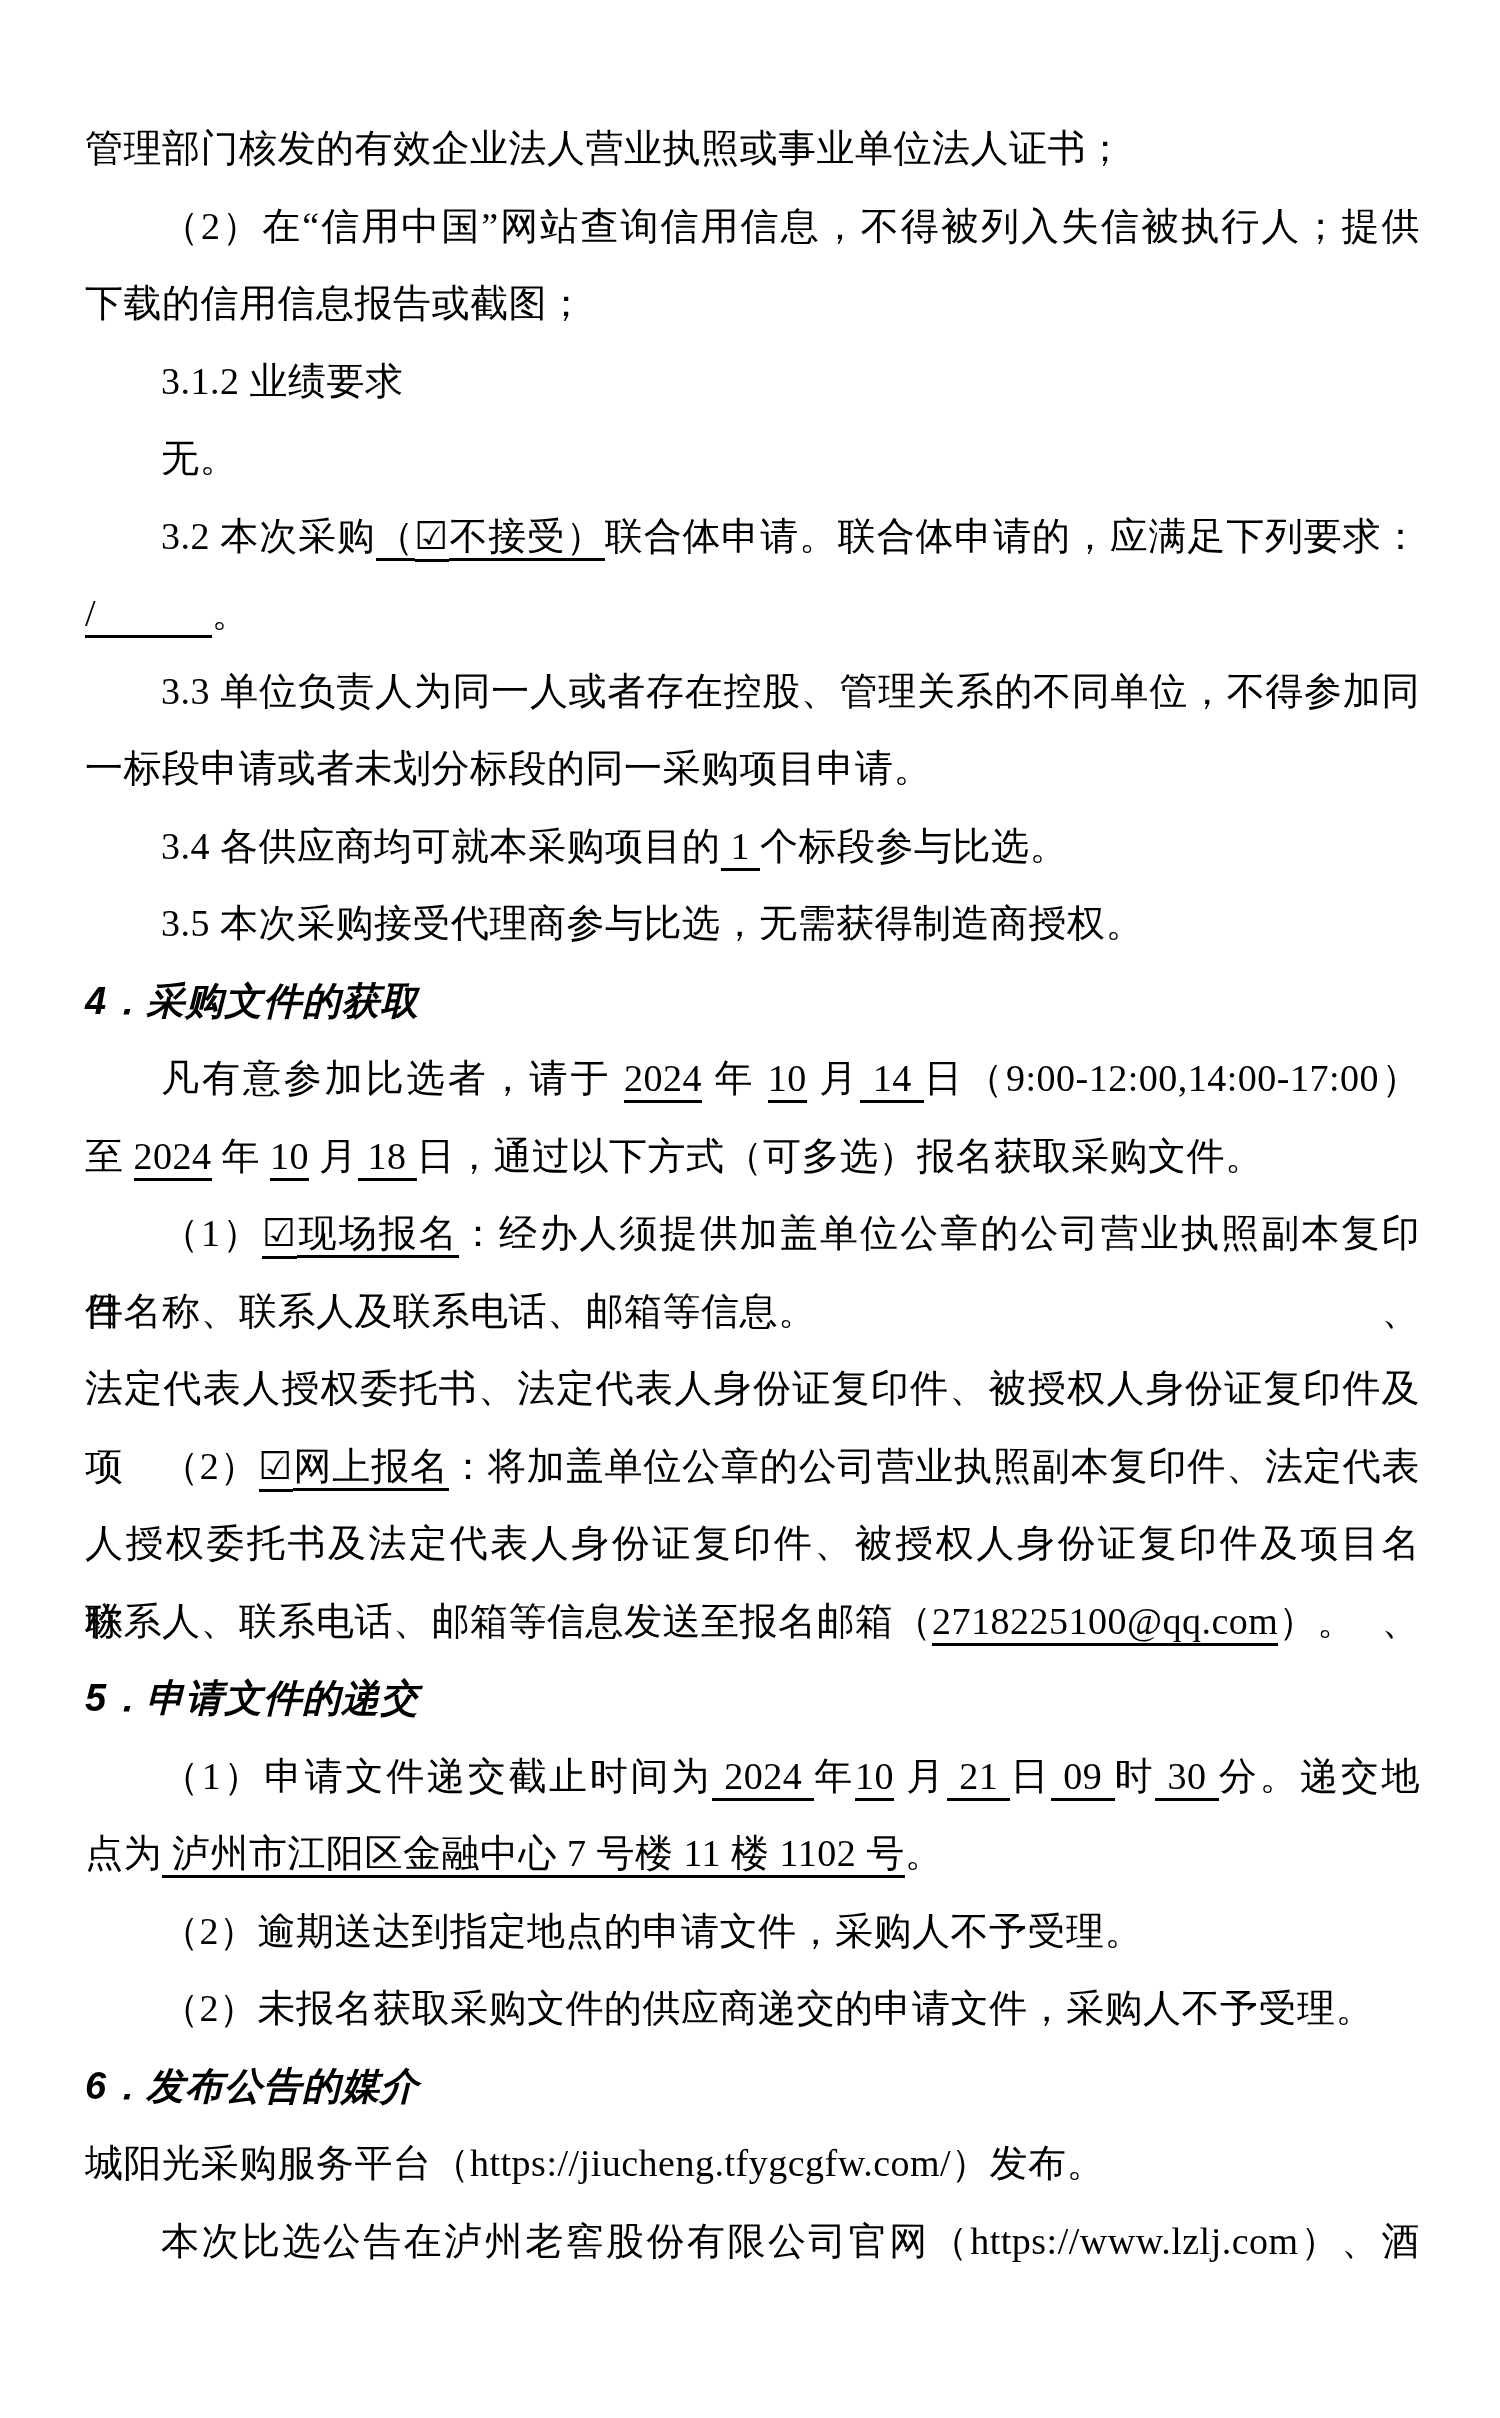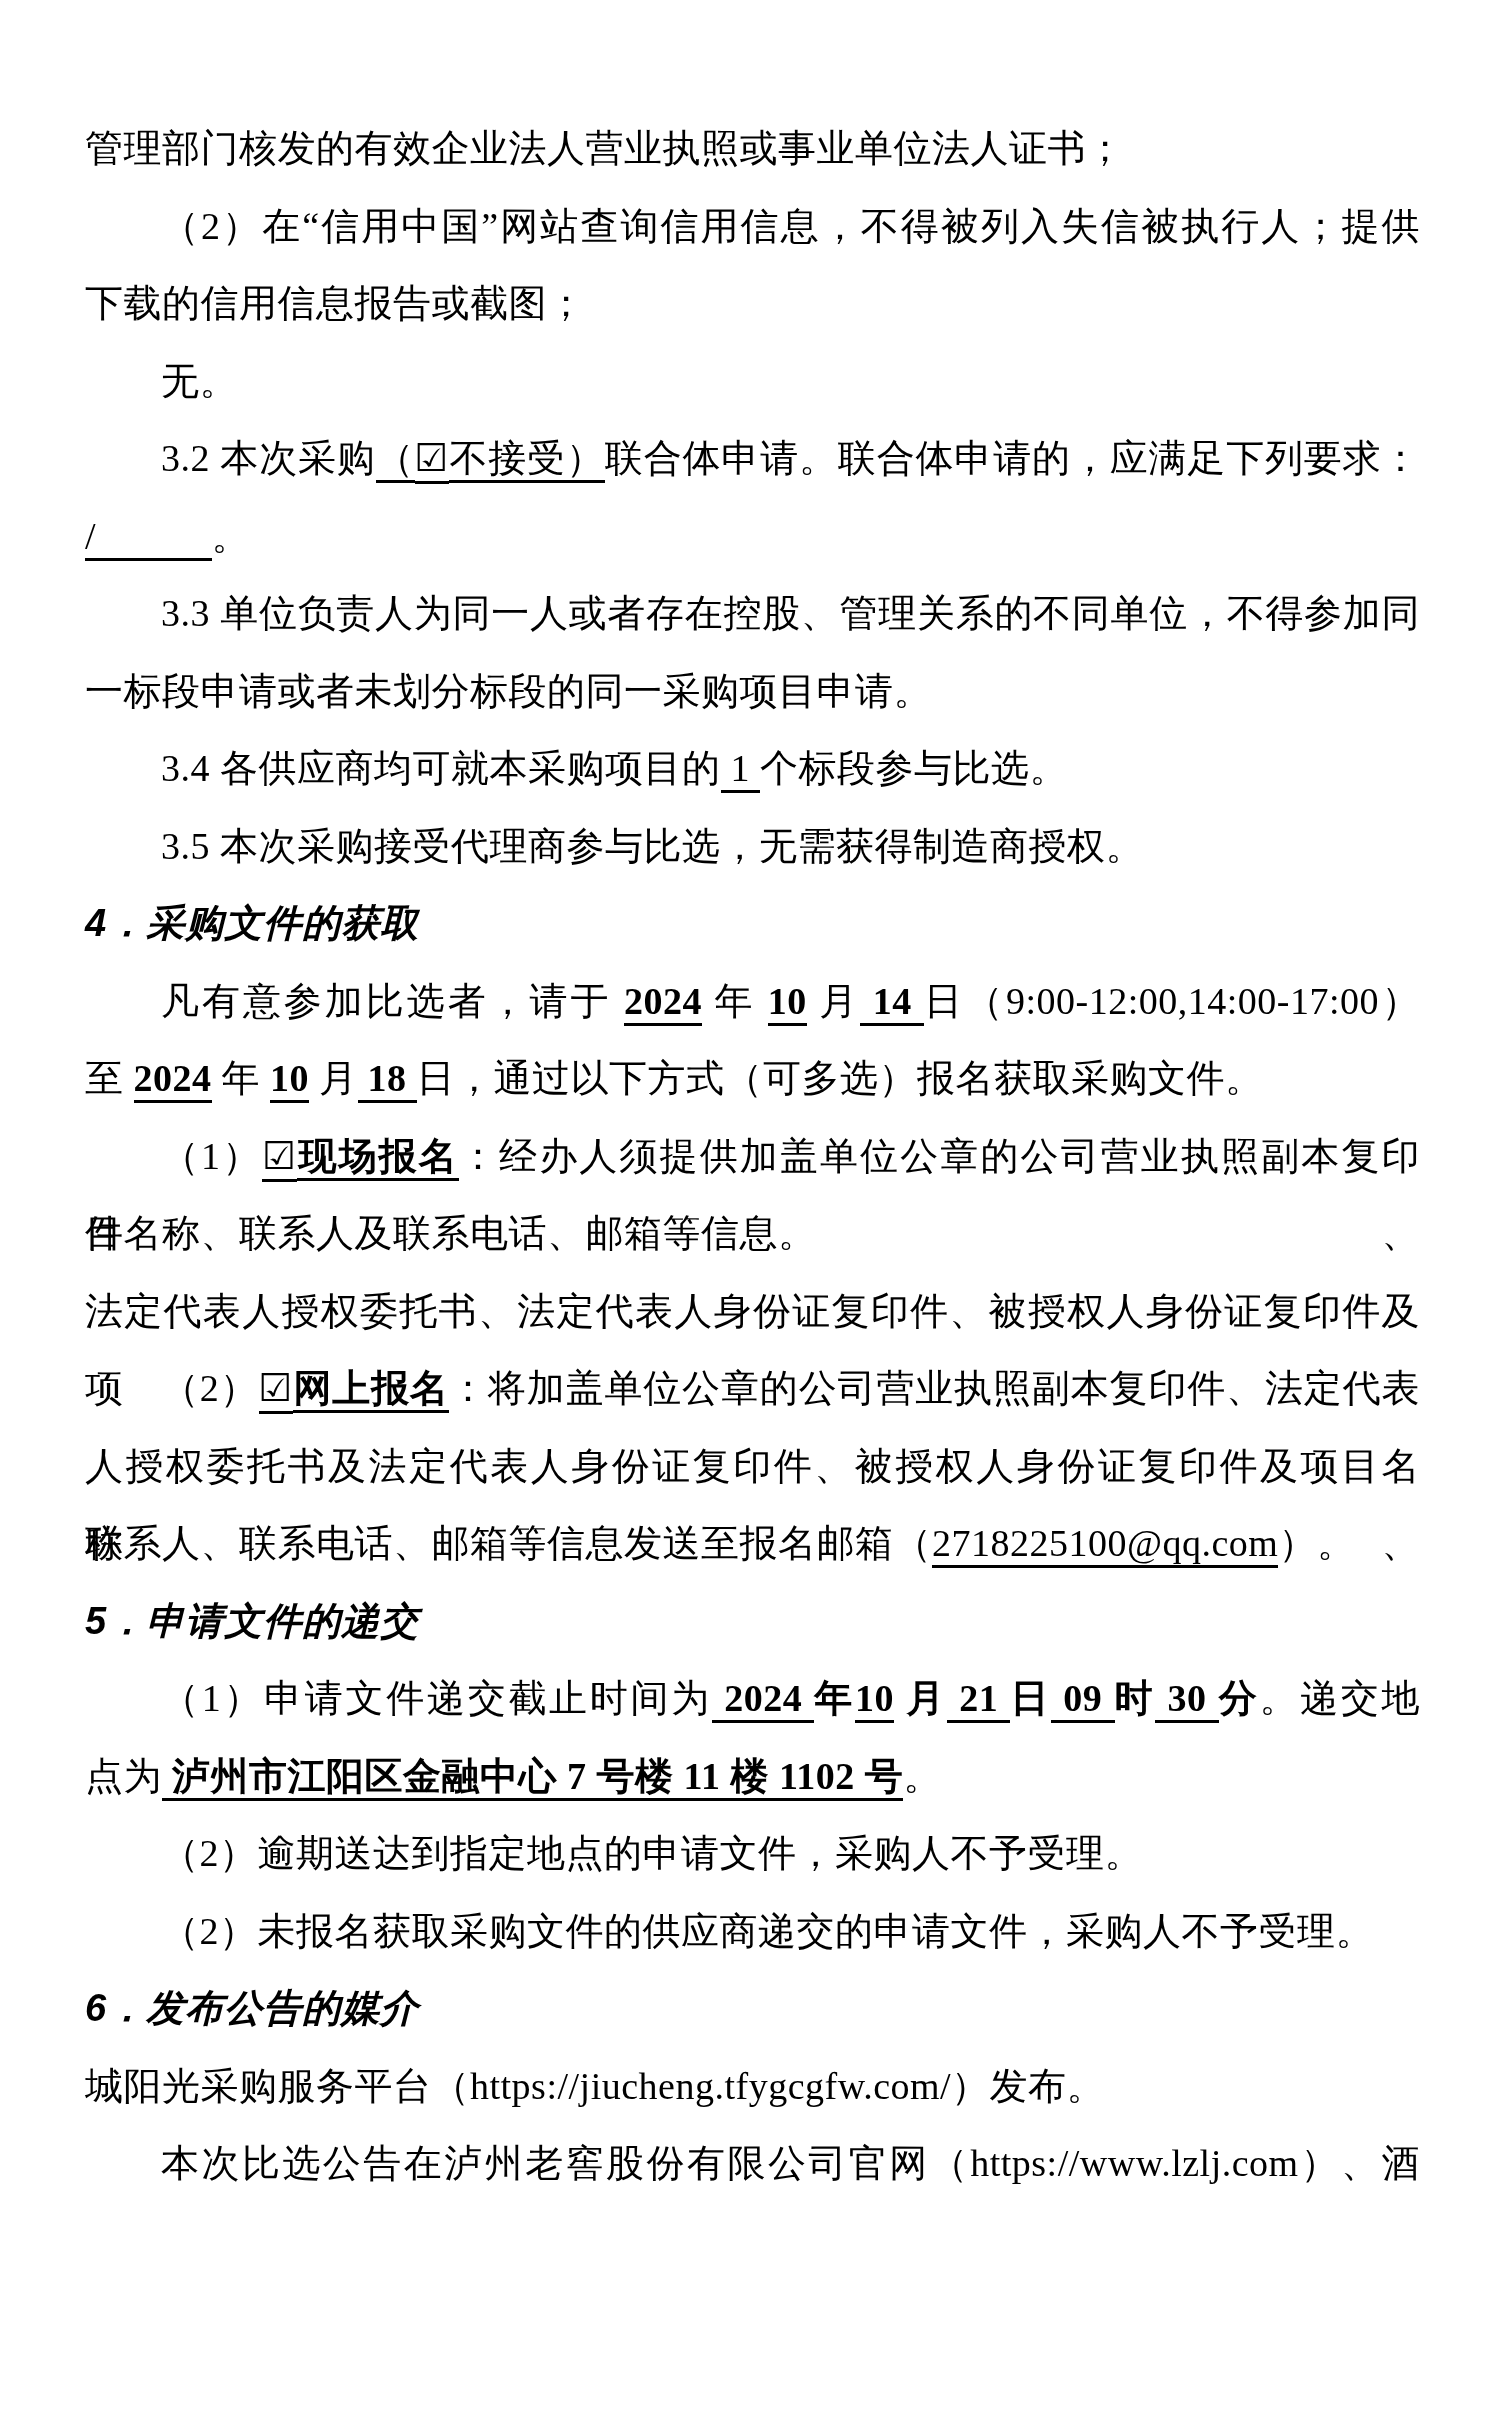--- a/index.html
+++ b/index.html
@@ -36,34 +36,35 @@
     font-family:"Liberation Sans","DejaVu Sans",sans-serif;
     font-weight:bold;
     letter-spacing:1px;
     font-style:italic;
   }
   .seg{ }
   .seg.u{
     border-bottom:3px solid #000;
     padding-bottom:1px;
   }
-  .seg.b{ font-weight:bold; }
+  .seg.b{ font-weight:normal; }
   .seg.cb{
     font-family:"DejaVu Sans",sans-serif;
     font-weight:bold;
   }
 </style>
 </head>
 <body>
 
 <div class="page">
   <div class="textblock">
       <div class="line"><span class="seg">管理部门核发的有效企业法人营业执照或事业单位法人证书；</span></div>
       <div class="line indent justify"><span class="seg">（2）在“信用中国”网站查询信用信息，不得被列入失信被执行人；提供</span></div>
       <div class="line"><span class="seg">下载的信用信息报告或截图；</span></div>
+      <div class="line indent"><span class="seg">3.1.2 业绩要求</span></div>
       <div class="line indent"><span class="seg">无。</span></div>
       <div class="line indent justify"><span class="seg">3.2 本次采购</span><span class="seg u">（</span><span class="seg u cb">☑</span><span class="seg u">不接受）</span><span class="seg">联合体申请。联合体申请的，应满足下列要求：</span></div>
       <div class="line"><span class="seg u">/　　　</span><span class="seg">。</span></div>
       <div class="line indent justify"><span class="seg">3.3 单位负责人为同一人或者存在控股、管理关系的不同单位，不得参加同</span></div>
       <div class="line"><span class="seg">一标段申请或者未划分标段的同一采购项目申请。</span></div>
       <div class="line indent"><span class="seg">3.4 各供应商均可就本采购项目的</span><span class="seg u"> 1 </span><span class="seg">个标段参与比选。</span></div>
       <div class="line indent"><span class="seg">3.5 本次采购接受代理商参与比选，无需获得制造商授权。</span></div>
       <div class="line heading"><span class="seg">4．采购文件的获取</span></div>
       <div class="line indent justify"><span class="seg">凡有意参加比选者，请于 </span><span class="seg u b">2024</span><span class="seg"> 年 </span><span class="seg u b">10</span><span class="seg"> 月</span><span class="seg u b"> 14 </span><span class="seg"> 日（9:00-12:00,14:00-17:00）</span></div>
       <div class="line"><span class="seg">至 </span><span class="seg u b">2024</span><span class="seg"> 年 </span><span class="seg u b">10</span><span class="seg"> 月</span><span class="seg u b"> 18 </span><span class="seg"> 日，通过以下方式（可多选）报名获取采购文件。</span></div>

